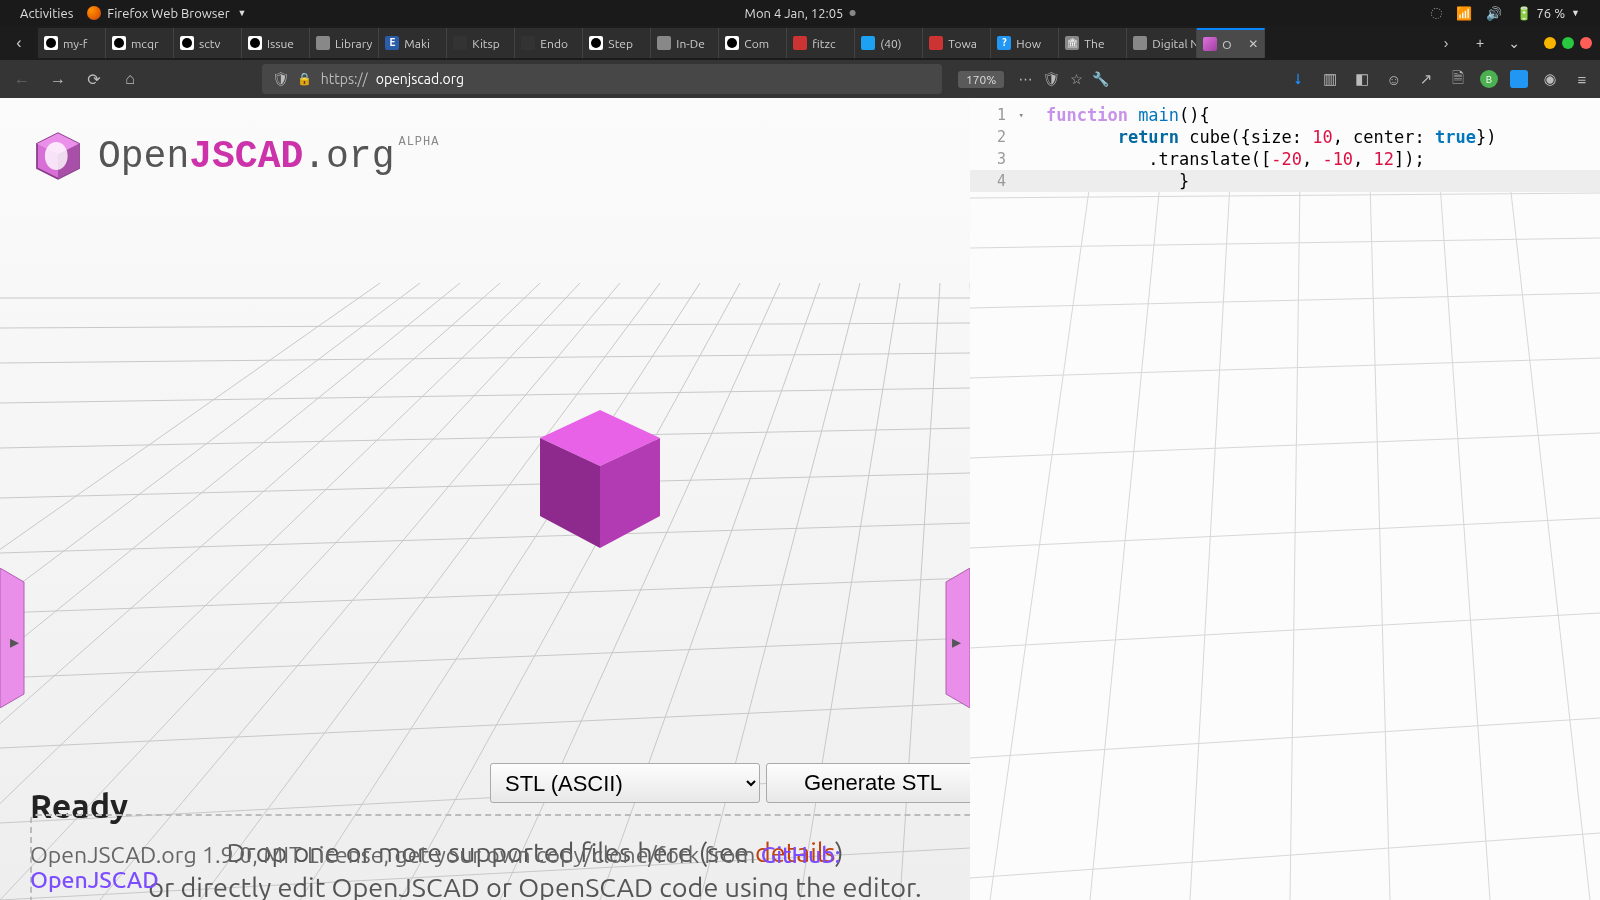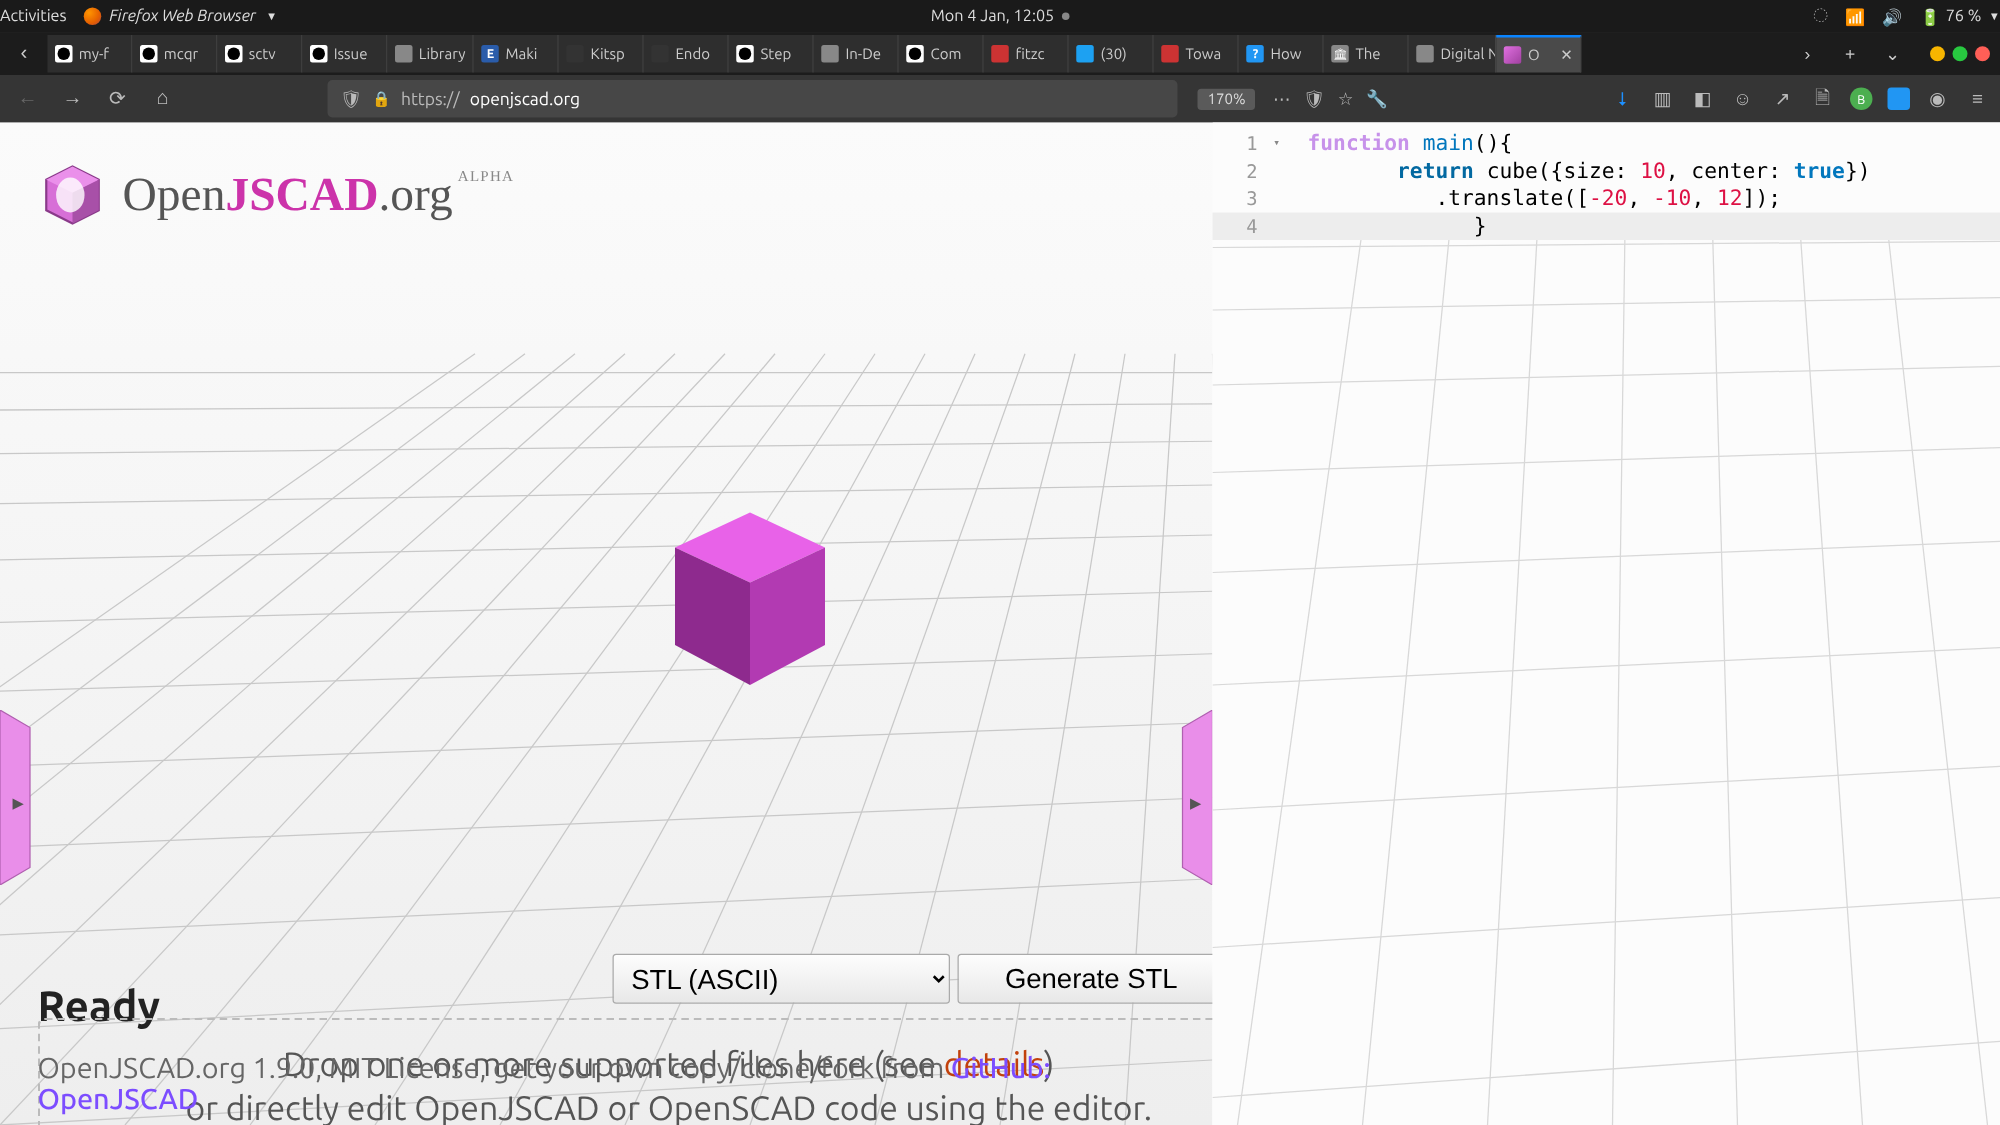--- a/index.html
+++ b/index.html
@@ -1,19 +1,19 @@
 <!DOCTYPE html>
 <html><head>
 <meta charset="utf-8">
 <style>
 * { margin: 0; padding: 0; box-sizing: border-box; }
 body { font-family: Ubuntu, "Segoe UI", sans-serif; width: 1600px; height: 900px; overflow: hidden; background: #2b2b2b; }
 
 
-.gnome-bar { height: 26px; background: #1a1a1a; color: #ddd; display: flex; align-items: center; font-size: 13px; padding: 0 0; justify-content: space-between; }
+.gnome-bar { height: 26px; background: #1a1a1a; color: #ddd; display: flex; align-items: center; font-size: 13px; padding: 0 20px; justify-content: space-between; }
 .gnome-left, .gnome-right { display: flex; align-items: center; gap: 14px; }
 .gnome-center { position: absolute; left: 50%; transform: translateX(-50%); display:flex; align-items:center; gap:6px;}
 .gnome-center .dot{width:6px;height:6px;border-radius:50%;background:#888;display:inline-block;}
 .gnome-right span { display:flex; align-items:center; gap:4px;}
 .ff-icon{width:14px;height:14px;background:radial-gradient(circle at 30% 30%,#ff9500,#e66000 60%,#a44 100%);border-radius:50%;display:inline-block;}
 .dropdown-caret{font-size:9px;margin-left:2px;}
 
 
 .ff-tabs { height: 34px; background: #1c1c1c; display: flex; align-items: center; padding-left: 6px; position:relative;}
 .ff-nav-hist{display:flex;gap:4px;margin-right:6px;}
@@ -65,21 +65,21 @@
 .editor .code{padding-left:30px;white-space:pre;}
 .editor .line.active{background:#ededed;}
 .kw{color:#c792ea;font-weight:bold;}
 .kw2{color:#0369a1;font-weight:bold;}
 .fn{color:#0277bd;}
 .num{color:#d14;}
 .bool{color:#0277bd;font-weight:bold;}
 
 .logo{position:absolute;left:30px;top:30px;display:flex;align-items:center;gap:12px;}
 .logo svg{width:56px;height:56px;}
-.logo-text{font-size:38px;color:#555;font-family:Liberation Serif, serif;}
+.logo-text{font-size:38px;color:#555;font-family:Liberation Mono, monospace;}
 .logo-text .j{color:#cc33aa;font-weight:bold;}
 .logo-badge{font-size:12px;color:#888;vertical-align:top;margin-left:4px;letter-spacing:1px;}
 
 .cube3d{position:absolute;left:520px;top:300px;}
 
 .panel-handle{position:absolute;top:470px;width:34px;height:140px;cursor:pointer;}
 .panel-left{left:0;}
 .panel-right{left:936px;}
 
 .status{position:absolute;left:30px;top:688px;font-size:34px;font-weight:bold;color:#222;}
@@ -91,21 +91,21 @@
 
 .footer{position:absolute;left:30px;bottom:8px;font-size:23px;color:#666;}
 .footer a{color:#7c4dff;text-decoration:none;font-weight:500;}
 </style>
 </head>
 <body>
 
 <div class="gnome-bar">
   <div class="gnome-left">
     <span>Activities</span>
-    <span style="display:flex;align-items:center;gap:6px;font-style:italic;">
+    <span style="display:flex;align-items:center;gap:6px;">
       <span class="ff-icon"></span>
       <span>Firefox Web Browser</span>
       <span class="dropdown-caret">▼</span>
     </span>
   </div>
   <div class="gnome-center">
     <span>Mon  4 Jan, 12:05</span>
     <span class="dot"></span>
   </div>
   <div class="gnome-right">
@@ -164,21 +164,21 @@
       <div class="tab">
         <span class="favicon fav-gh"></span>
         <span>Com</span>
       </div>
       <div class="tab">
         <span class="favicon fav-red"></span>
         <span>fitzc</span>
       </div>
       <div class="tab">
         <span class="favicon fav-tw"></span>
-        <span>(30)</span>
+        <span>(40)</span>
       </div>
       <div class="tab">
         <span class="favicon fav-red"></span>
         <span>Towa</span>
       </div>
       <div class="tab">
         <span class="favicon fav-q">?</span>
         <span>How</span>
       </div>
       <div class="tab">

